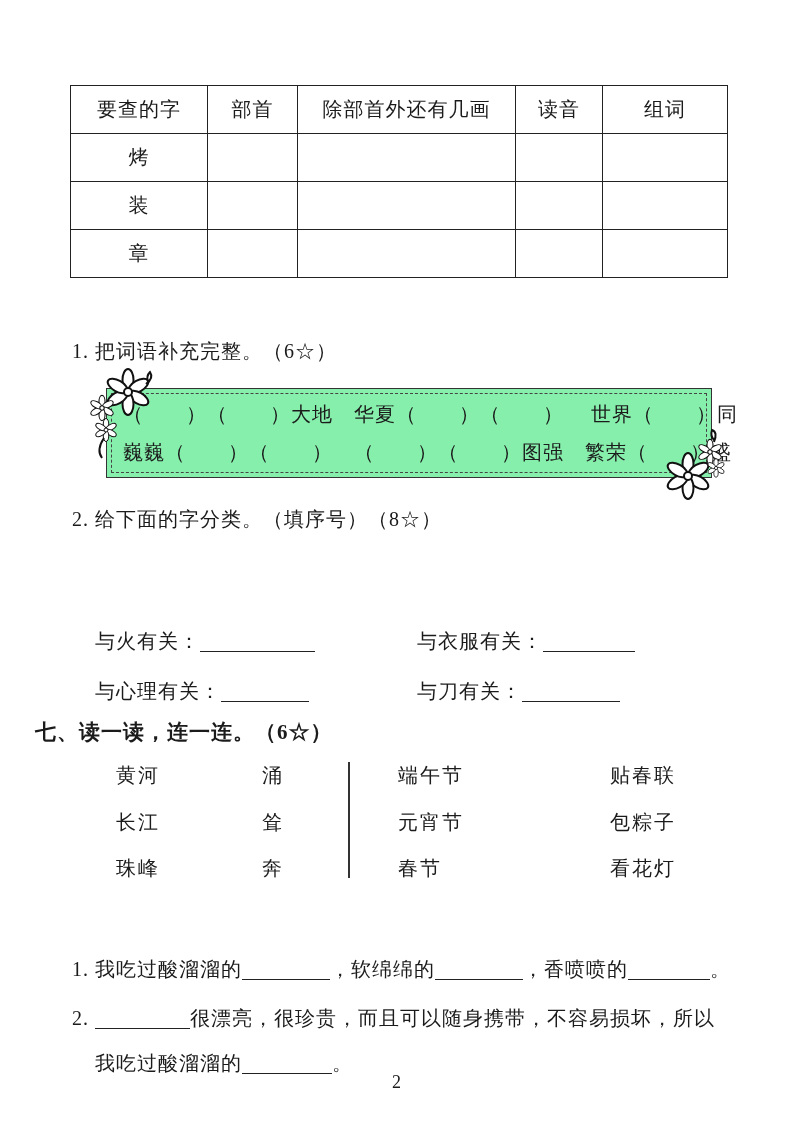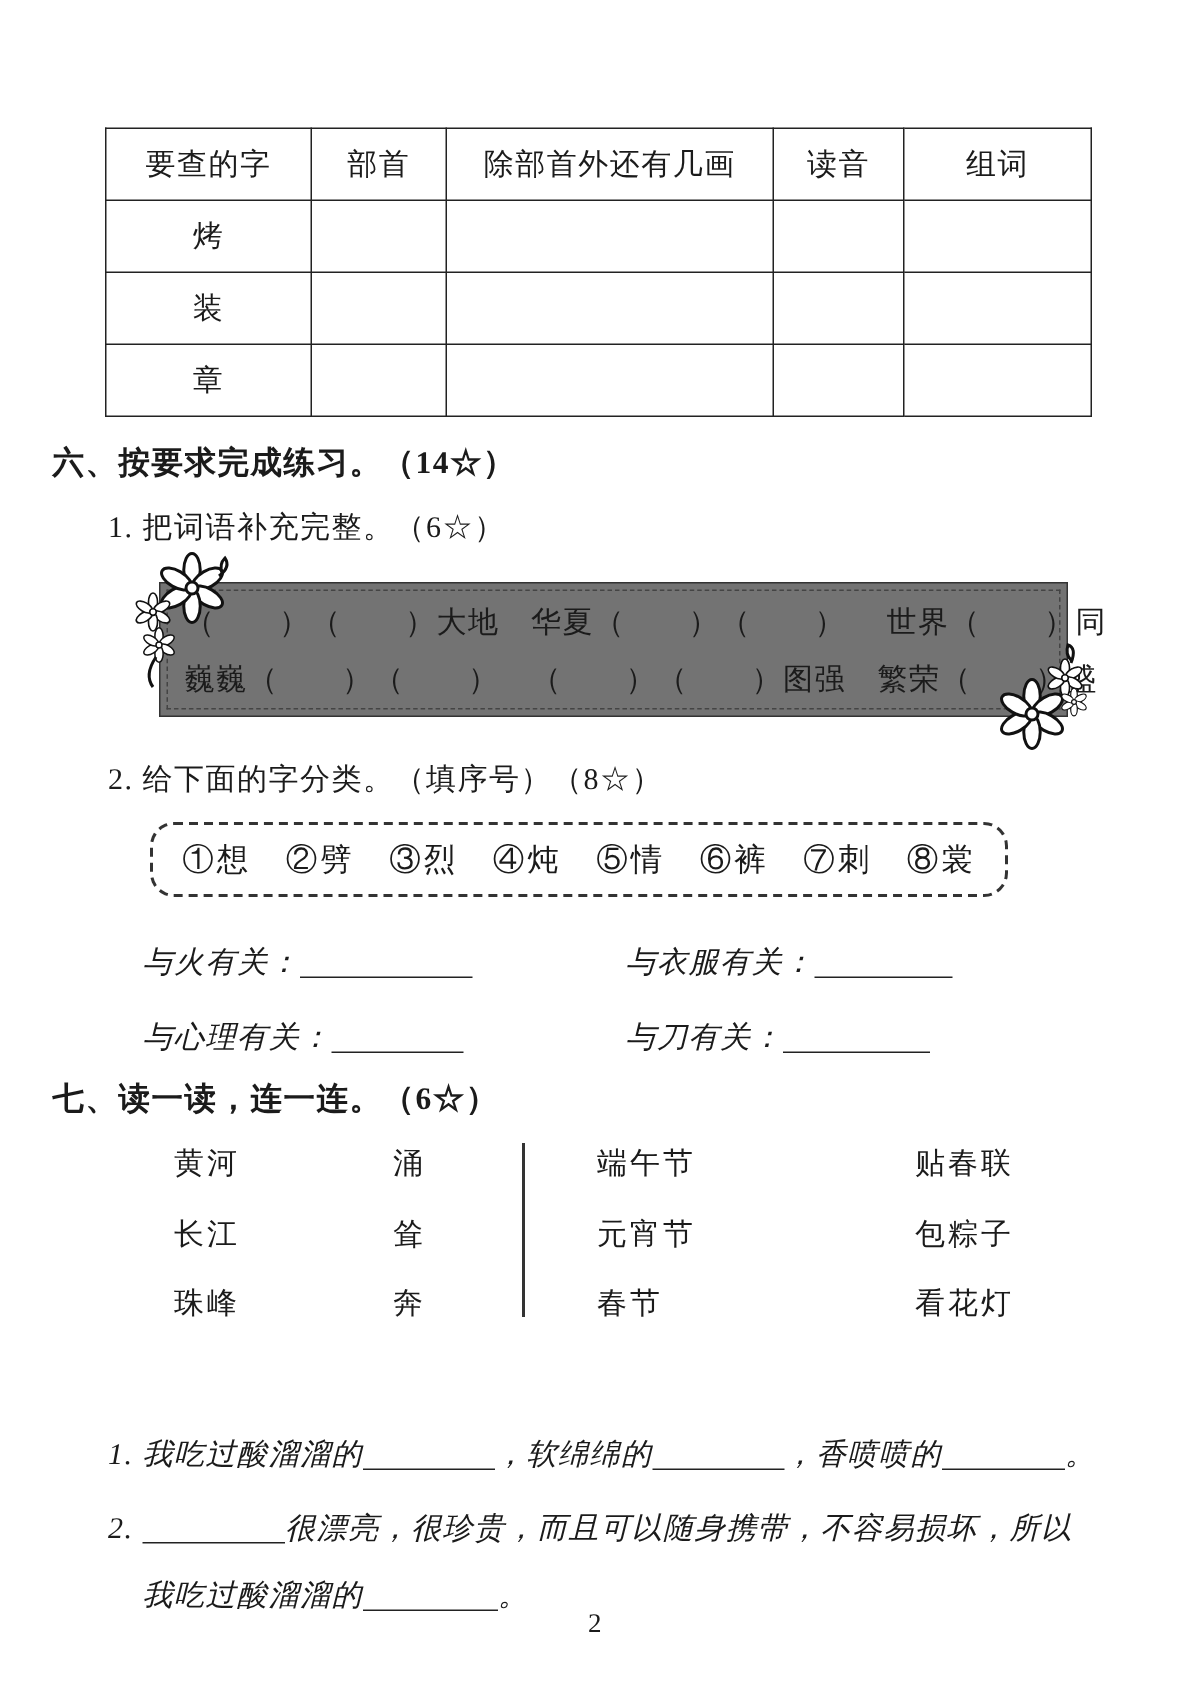--- a/index.html
+++ b/index.html
@@ -3,33 +3,33 @@
 <meta charset="utf-8">
 <style>
   html,body{margin:0;padding:0;background:#fff;}
   .sheet{
     position:relative;width:793px;height:1122px;background:#fff;overflow:hidden;
     font-family:"Liberation Serif","DejaVu Serif",serif;color:#1b1b1b;
   }
   .abs{position:absolute;}
   .sec-title{font-size:21px;font-weight:700;letter-spacing:1px;white-space:nowrap;}
   .sub-title{font-size:20px;font-weight:400;letter-spacing:1px;white-space:nowrap;}
-  .body-text{font-size:20px;letter-spacing:1px;white-space:nowrap;font-style:italic;}
+  .body-text{font-size:20px;letter-spacing:1px;white-space:nowrap;}
 
   
   table.lookup{border-collapse:collapse;table-layout:fixed;}
   table.lookup th,table.lookup td{
     border:1.6px solid #222;height:47px;text-align:center;vertical-align:middle;
     font-size:20px;font-weight:400;letter-spacing:1px;padding:0;
   }
 
   
   .word-box{
     position:absolute;left:106px;top:388px;width:606px;height:90px;
-    border:1.5px solid #333;box-sizing:border-box;background:#737373;
+    border:1.5px solid #333;box-sizing:border-box;background:#86efac;
   }
   .word-box .inner{
     position:absolute;left:4px;top:4px;right:4px;bottom:4px;
     border:1px dashed #444;
   }
   .word-line{position:absolute;left:16px;font-size:20px;letter-spacing:1px;white-space:nowrap;}
   .flower{position:absolute;}
 
   
   .char-box{
@@ -88,21 +88,20 @@
     <tr>
       <td>章</td>
       <td></td>
       <td></td>
       <td></td>
       <td></td>
     </tr>
   </tbody>
     </table>
 
-  <div class="abs sec-title" style="left:35px;top:294px;">六、按要求完成练习。（14☆）</div>
   <div class="abs sub-title" style="left:72px;top:338px;">1. 把词语补充完整。（6☆）</div>
 
   <div class="word-box">
     <div class="inner"></div>
     <div class="word-line" style="top:12px;">（　　）（　　）大地　华夏（　　）（　　）　 世界（　　）同</div>
     <div class="word-line" style="top:50px;">巍巍（　　）（　　）　（　　）（　　）图强　繁荣（　　）盛</div>
   </div>
 
   <svg class="flower" style="left:88px;top:368px;" width="72" height="92" viewBox="0 0 72 92">
     <g stroke="#111" fill="#fff" stroke-width="2">
@@ -166,23 +165,20 @@
         <ellipse rx="5.5" ry="11" cy="-12" transform="rotate(240)"></ellipse>
         <ellipse rx="5.5" ry="11" cy="-12" transform="rotate(300)"></ellipse>
         <circle r="4"></circle>
       </g>
       <path d="M56,14 Q60,4 54,2 Q52,8 56,12" fill="none"></path>
     </g>
   </svg>
 
   <div class="abs sub-title" style="left:72px;top:506px;">2. 给下面的字分类。（填序号）（8☆）</div>
 
-  <div class="char-box">
-    <span>①想　②劈　③烈　④炖　⑤情　⑥裤　⑦刺　⑧裳</span>
-  </div>
 
   <div class="abs body-text" style="left:95px;top:628px;">
     <span>与火有关：</span><span class="blank bw115"></span>
   </div>
   <div class="abs body-text" style="left:417px;top:628px;">
     <span>与衣服有关：</span><span class="blank bw92"></span>
   </div>
   <div class="abs body-text" style="left:95px;top:678px;">
     <span>与心理有关：</span><span class="blank bw88"></span>
   </div>

